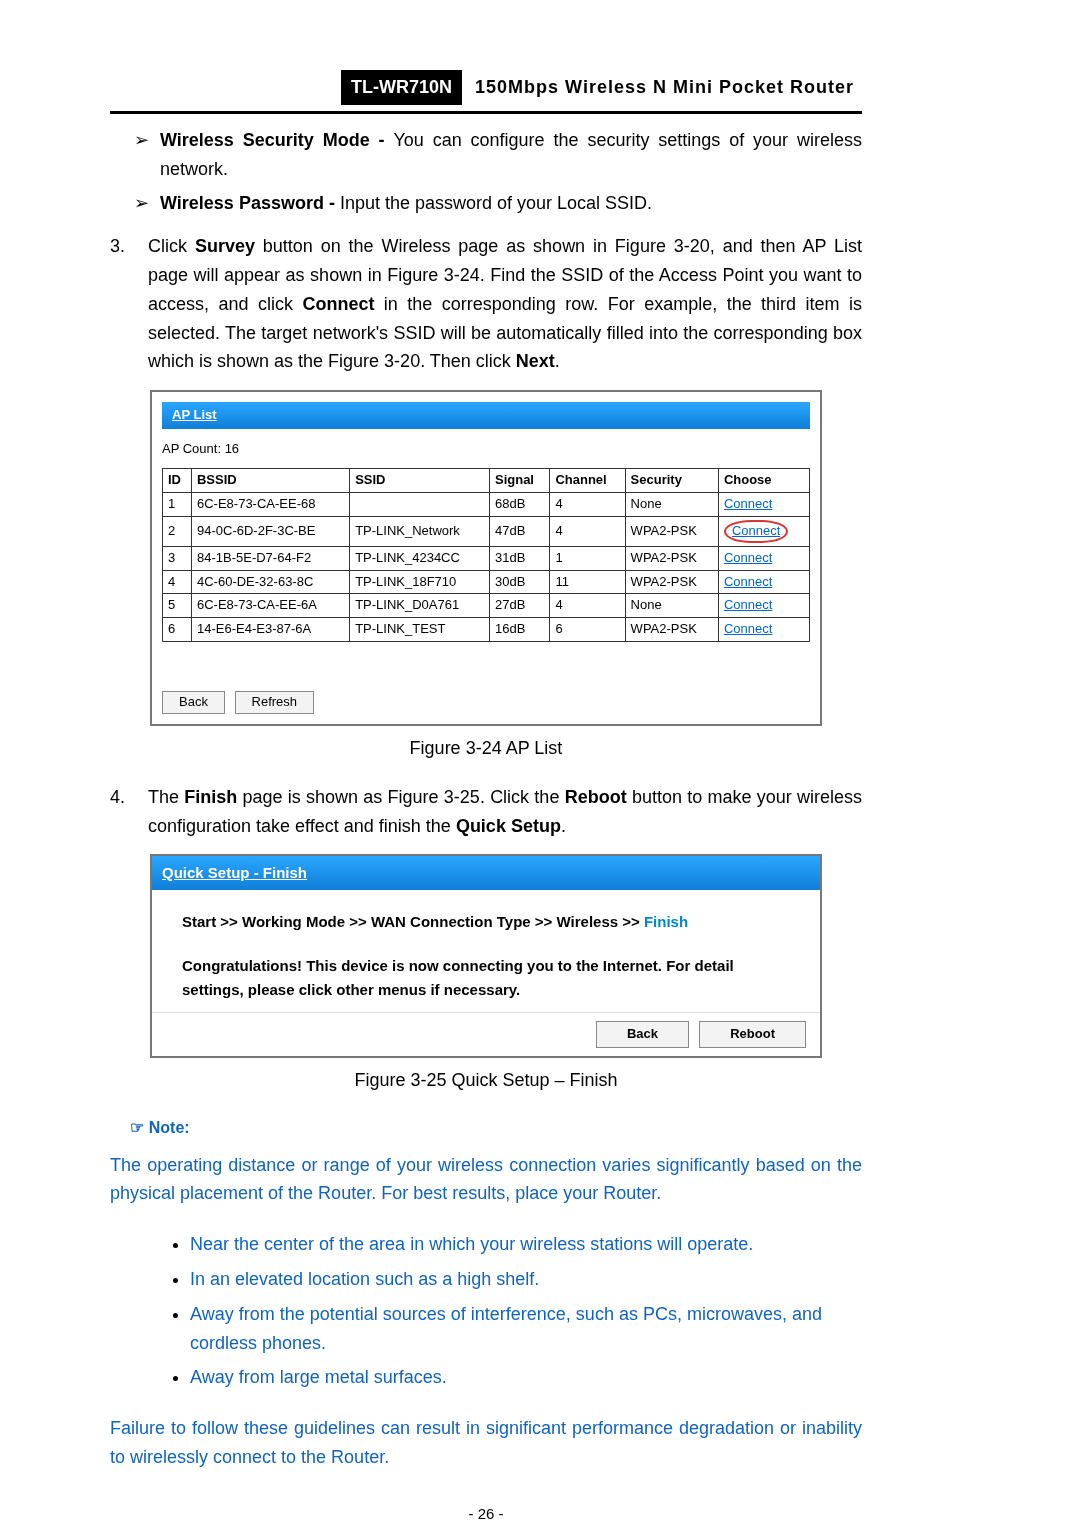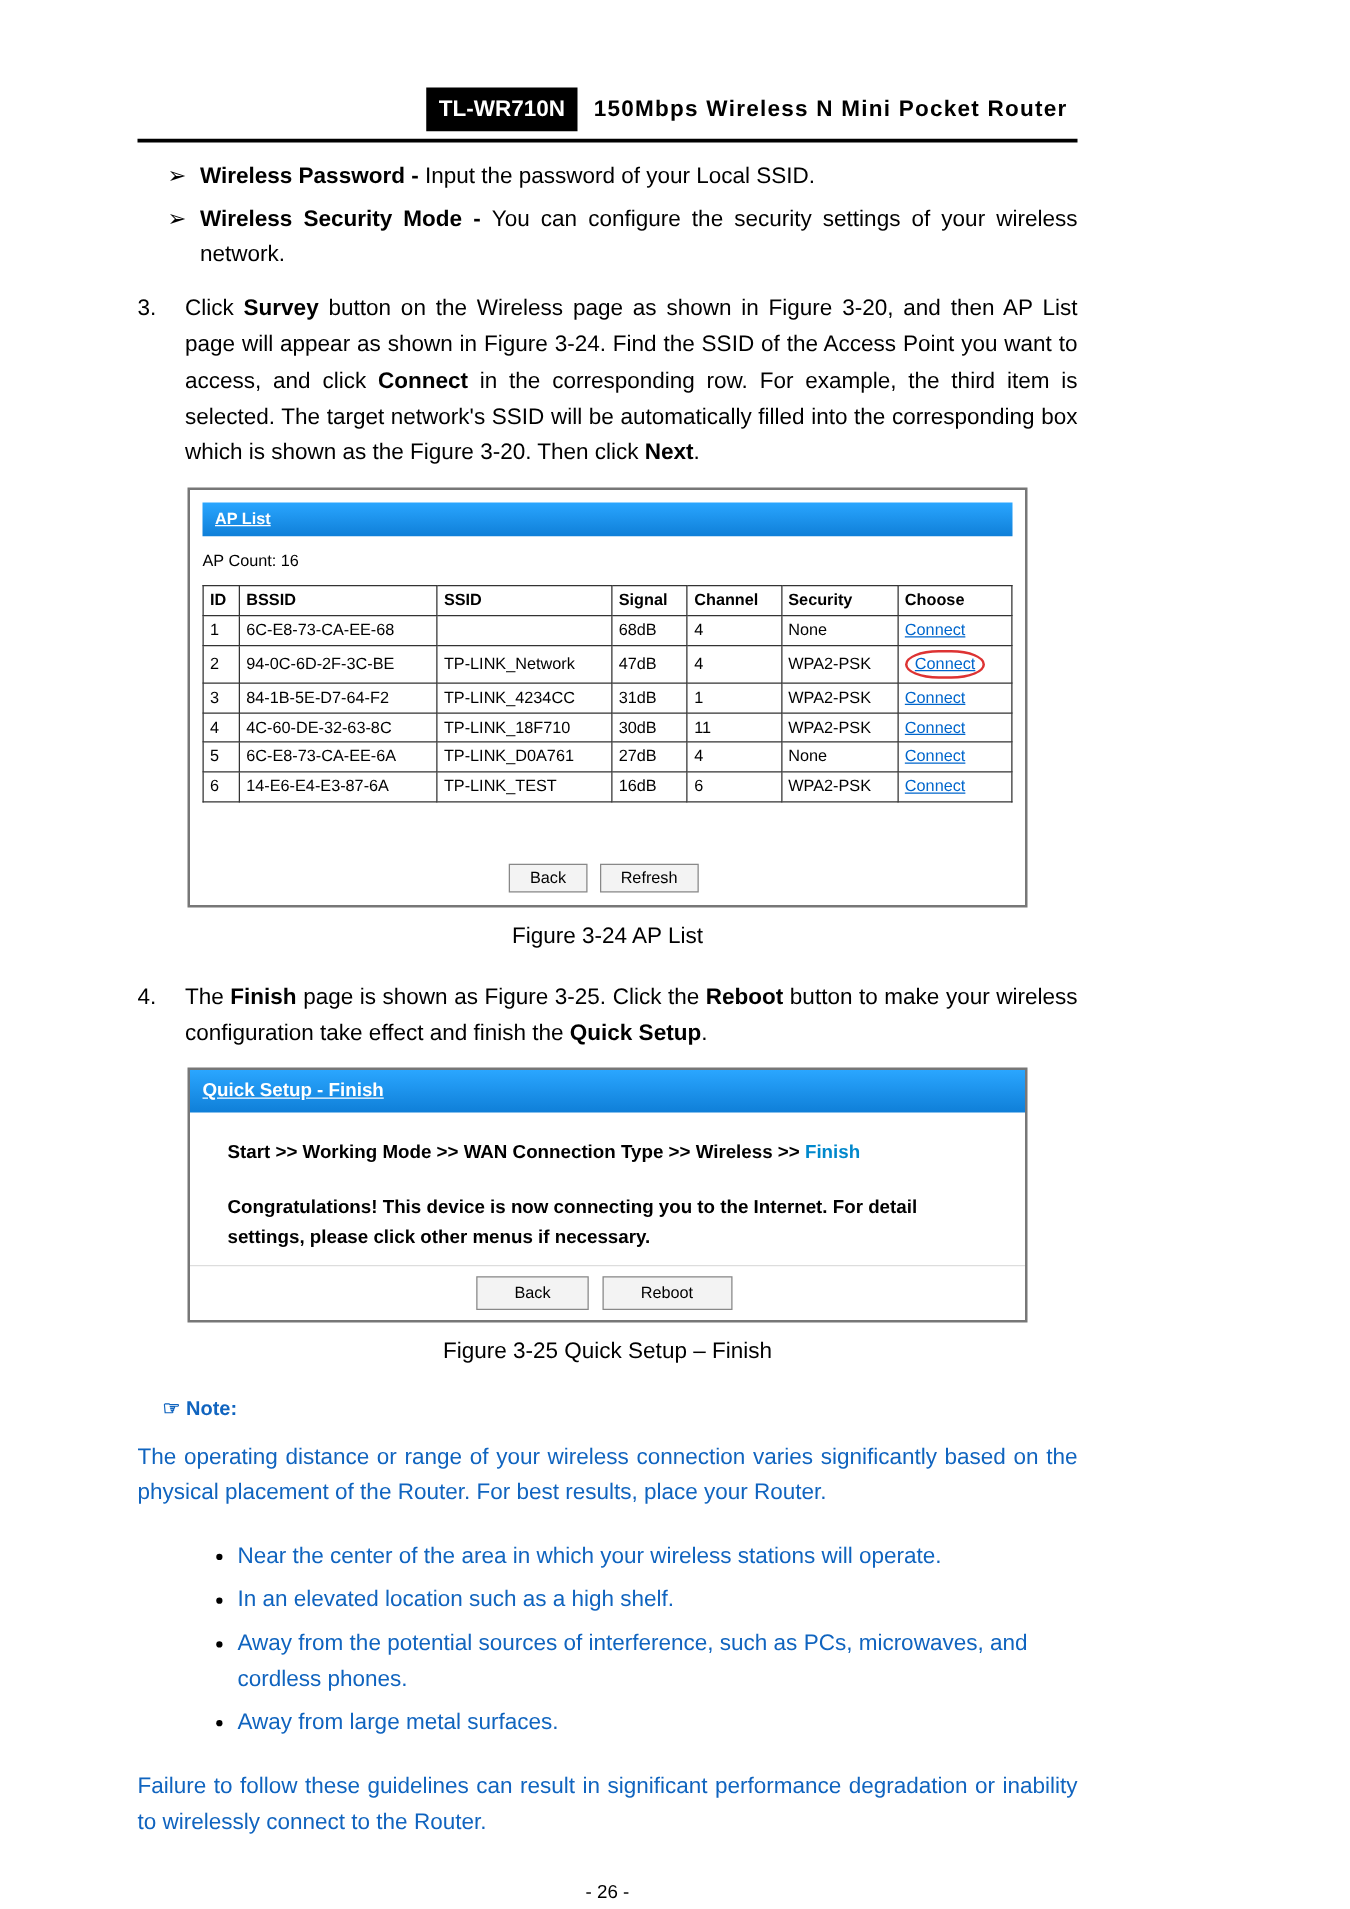--- a/index.html
+++ b/index.html
@@ -111,21 +111,20 @@
     background: #f3f3f3;
     padding: 2px 16px;
     font-size: 13px;
     margin-right: 6px;
     cursor: pointer;
   }
   .btnrow {
     margin-top: 40px;
     padding-top: 8px;
     border-top: 1px solid transparent;
-    text-align: center;
   }
   .fig-caption {
     text-align: center;
     margin: 6px 0 20px 0;
   }
 
   
   .finish-box {
     border: 2px solid #777;
     margin: 8px 40px 8px 40px;
@@ -133,23 +132,24 @@
   }
   .finish-body {
     padding: 20px 30px 10px 30px;
   }
   .breadcrumb {
     font-weight: bold;
     margin-bottom: 20px;
   }
   .breadcrumb .last { color: #0088cc; }
   .finish-btns {
-    text-align: center;
+    text-align: right;
     padding: 8px;
     border-top: 1px solid #ddd;
+    font-weight: bold;
   }
   .finish-btns .btn { padding: 2px 30px; }
 
   
   .note-head {
     color: #1064bf;
     font-weight: bold;
     font-size: 16px;
     margin-top: 20px;
     margin-left: 20px;
@@ -180,24 +180,24 @@
 
 <div class="page">
 
   <div class="hdr">
     <span class="hdr-model">TL-WR710N</span>
     <span class="hdr-title">150Mbps Wireless N Mini Pocket Router</span>
   </div>
 
   <ul class="sublist">
     <li>
-      <span class="b">Wireless Password - </span><span>Input the password of your Local SSID.</span>
+      <span class="b">Wireless Security Mode - </span><span>You can configure the security settings of your wireless network.</span>
     </li>
     <li>
-      <span class="b">Wireless Security Mode - </span><span>You can configure the security settings of your wireless network.</span>
+      <span class="b">Wireless Password - </span><span>Input the password of your Local SSID.</span>
     </li>
   </ul>
 
   <div class="numitem">
     <div class="num">3.</div>
     <div class="txt">
       <span>Click </span><span class="b">Survey</span><span> button on the Wireless page as shown in Figure 3-20, and then AP List page will appear as shown in Figure 3-24. Find the SSID of the Access Point you want to access, and click </span><span class="b">Connect</span><span> in the corresponding row. For example, the third item is selected. The target network's SSID will be automatically filled into the corresponding box which is shown as the Figure 3-20. Then click </span><span class="b">Next</span><span>.</span>
     </div>
   </div>
 

